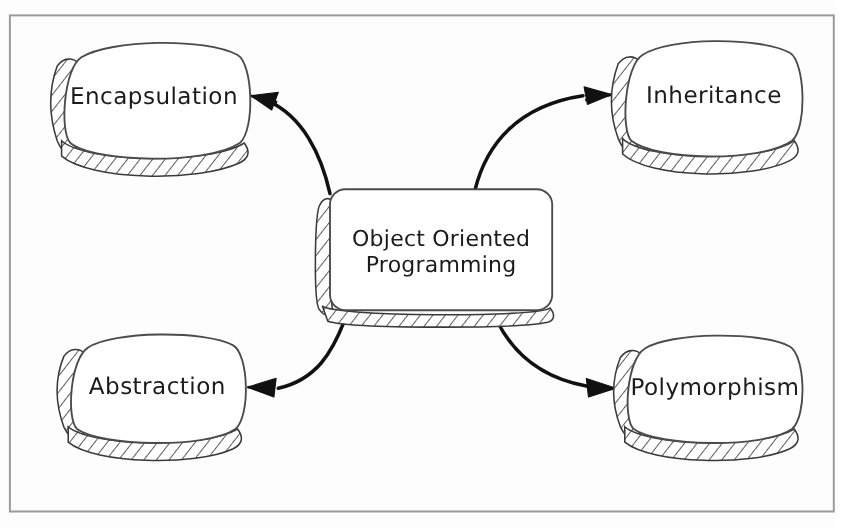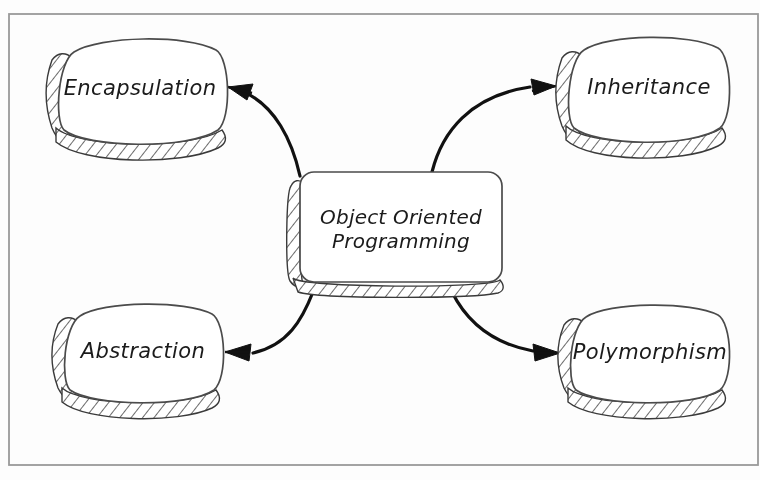--- a/index.html
+++ b/index.html
@@ -12,21 +12,20 @@
     width: 768px;
     height: 480px;
     overflow: hidden;
     font-family: "DejaVu Sans", sans-serif;
   }
   #canvas-root {
     position: relative;
     width: 760px;
     height: 480px;
     background: #fdfdfd;
-    font-style: italic;
   }
   #diagram-svg {
     position: absolute;
     left: 0;
     top: 0;
     width: 768px;
     height: 480px;
     display: block;
   }
   .node-label {

